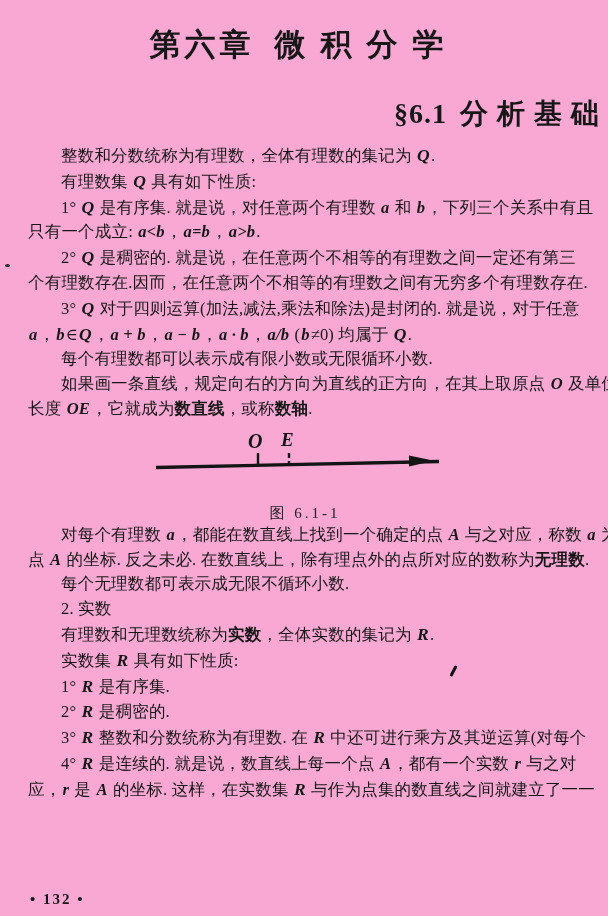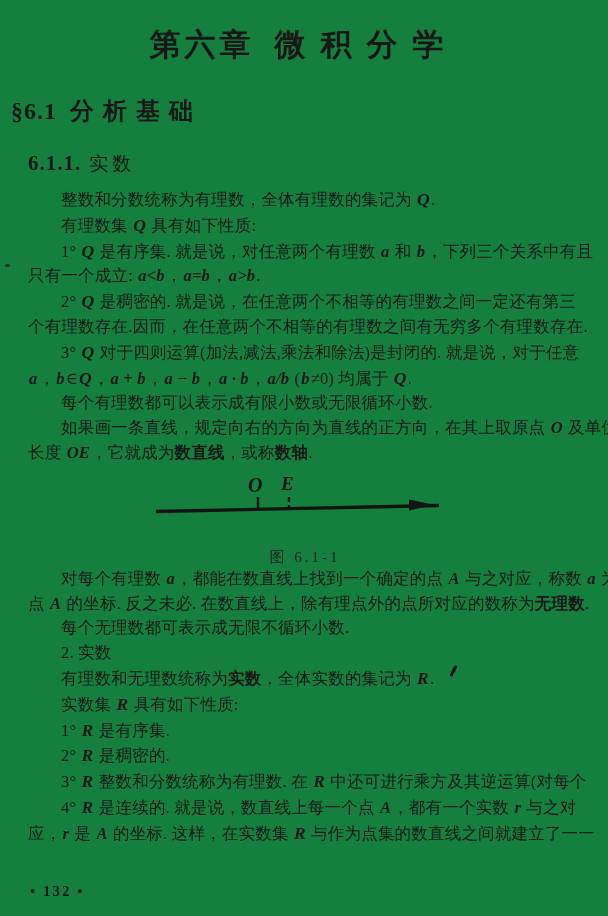--- a/index.html
+++ b/index.html
@@ -1,65 +1,62 @@
 <!DOCTYPE html>
 <html><head>
 <meta charset="utf-8">
 <style>
   html,body { margin:0; padding:0; background:#ffffff; }
   .page {
     position:relative; width:608px; height:916px; margin:0;
-    background:#15803d; overflow:hidden;
+    background:#f9a8d4; overflow:hidden;
     font-family:"Liberation Serif","DejaVu Serif",serif;
     color:#171717;
   }
   .chapter-title { text-align:center; padding-top:24px; font-size:31px; font-weight:700; }
   .chapter-no { letter-spacing:4px; margin-right:20px; }
   .chapter-name { letter-spacing:15px; }
 
-  .section-title { text-align:left; margin-top:29px; font-size:24px; font-weight:700;margin-left:11px; }
+  .section-title { text-align:right; margin-top:29px; font-size:28px; font-weight:700; }
   .section-no { margin-right:13px; letter-spacing:1px; }
   .section-name { letter-spacing:9px; }
 
   .subsection { margin:24px 0 0 28px; font-size:20px; }
   .subsection-no { font-weight:700; letter-spacing:1px; margin-right:8px; font-size:21px; }
   .subsection-name { letter-spacing:4px; font-size:19px; }
 
   .body-text { margin:10px 26px 0 28px; font-size:16.5px; }
   .line { line-height:24.8px; white-space:nowrap; letter-spacing:0.2px; }
   .ind { padding-left:33px; }
   .seg-i { font-style:italic; font-weight:700; padding:0 1px; }
   .seg-m { font-style:italic; font-weight:700; font-size:17.5px; padding:0 1px; }
   .seg-b { font-weight:700; }
 
   .figure { margin-top:6px; }
   .figure svg { display:block; margin:0 auto; }
   .fig-caption { text-align:center; font-size:15px; letter-spacing:3px; margin-top:20px; color:#222; }
 
-  .page-number { position:absolute; left:30px; bottom:16px; font-weight:700; font-size:15px; letter-spacing:2px; }
+  .page-number { position:absolute; left:30px; bottom:8px; font-weight:700; font-size:15px; letter-spacing:2px; }
 
   .artifact-dot { position:absolute; left:5px; top:264px; width:5px; height:3px; background:#2a2a2a; border-radius:50%; }
   .artifact-pen { position:absolute; left:452px; top:665px; width:3px; height:12px; background:#111; transform:rotate(28deg); border-radius:2px; }
 </style>
 </head>
 <body>
 
 <div class="page">
 
   <div class="chapter-title">
     <span class="chapter-no">第六章</span><span class="chapter-name">微积分学</span>
   </div>
 
   <div class="section-title">
     <span class="section-no">§6.1</span><span class="section-name">分析基础</span>
   </div>
 
-  <div class="subsection">
-    <span class="subsection-no">6.1.1.</span><span class="subsection-name">实数</span>
-  </div>
 
   <div class="body-text">
     <div class="line ind"><span>整数和分数统称为有理数，全体有理数的集记为 </span><span class="seg-m">Q</span><span>.</span></div>
     <div class="line ind"><span>有理数集 </span><span class="seg-m">Q</span><span> 具有如下性质:</span></div>
     <div class="line ind"><span>1° </span><span class="seg-m">Q</span><span> 是有序集. 就是说，对任意两个有理数 </span><span class="seg-i">a</span><span> 和 </span><span class="seg-i">b</span><span>，下列三个关系中有且</span></div>
     <div class="line"><span>只有一个成立: </span><span class="seg-i">a&lt;b</span><span>，</span><span class="seg-i">a=b</span><span>，</span><span class="seg-i">a&gt;b</span><span>.</span></div>
     <div class="line ind"><span>2° </span><span class="seg-m">Q</span><span> 是稠密的.  就是说，在任意两个不相等的有理数之间一定还有第三</span></div>
     <div class="line"><span>个有理数存在.因而，在任意两个不相等的有理数之间有无穷多个有理数存在.</span></div>
     <div class="line ind"><span>3° </span><span class="seg-m">Q</span><span> 对于四则运算(加法,减法,乘法和除法)是封闭的.  就是说，对于任意</span></div>
     <div class="line"><span class="seg-i">a</span><span>，</span><span class="seg-i">b</span><span>∈</span><span class="seg-m">Q</span><span>，</span><span class="seg-i">a + b</span><span>，</span><span class="seg-i">a − b</span><span>，</span><span class="seg-i">a · b</span><span>，</span><span class="seg-i">a/b</span><span> (</span><span class="seg-i">b</span><span>≠0)  均属于 </span><span class="seg-m">Q</span><span>.</span></div>

